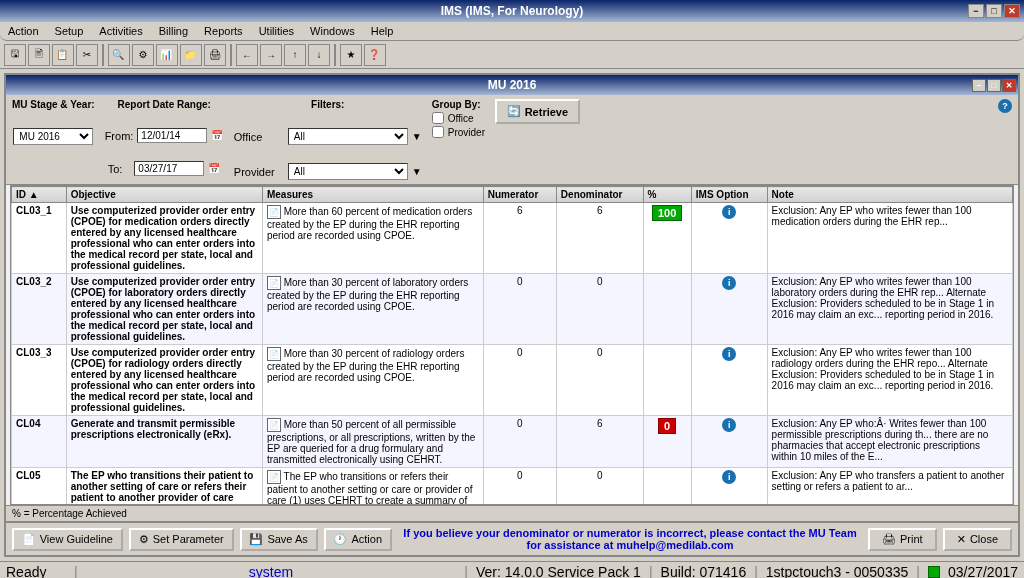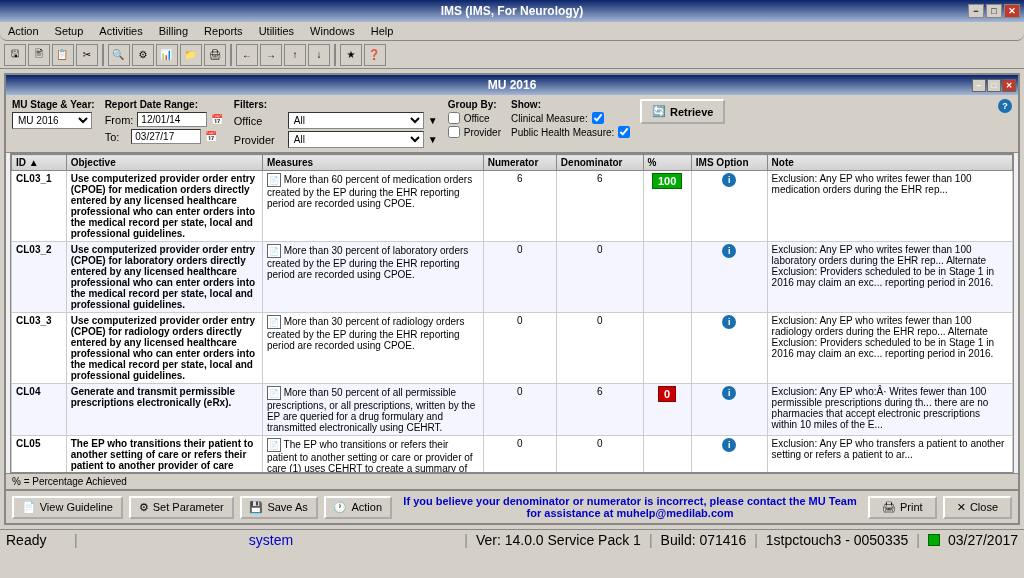--- a/index.html
+++ b/index.html
@@ -117,37 +117,37 @@
 
     
     #filter-area {
       background: #d4d0c8;
       padding: 4px 6px;
       border-bottom: 1px solid #888;
       display: flex;
       align-items: flex-start;
       gap: 10px;
     }
-    .filter-group { display: flex; flex-direction: column; gap: 2px; }
+    .filter-group { display: flex; flex-direction: column; gap: 18px; align-items: center; }
     .filter-label { font-size: 10px; font-weight: bold; color: #000; }
     .filter-row { display: flex; align-items: center; gap: 4px; }
     .filter-input {
       border: 1px inset #888;
       background: white;
       padding: 1px 3px;
       font-size: 10px;
     }
     .filter-select {
       border: 1px inset #888;
       background: white;
       padding: 1px;
       font-size: 10px;
     }
     .date-input { width: 70px; }
-    .office-select { width: 136px; }
+    .office-select { width: 120px; }
 
     .group-by-area { display: flex; flex-direction: column; gap: 2px; }
     .show-area { display: flex; flex-direction: column; gap: 2px; }
     .retrieve-btn {
       background: #d4d0c8;
       border: 2px outset #fff;
       padding: 4px 10px;
       cursor: pointer;
       font-size: 11px;
       font-weight: bold;
@@ -412,31 +412,20 @@
         <div class="checkbox-row">
           <input type="checkbox" style="">
           <span>Office</span>
         </div>
         <div class="checkbox-row">
           <input type="checkbox" style="">
           <span>Provider</span>
         </div>
       </div>
 
-      <div class="show-area">
-        <label class="filter-label">Show:</label>
-        <div class="checkbox-row">
-          <span>Clinical Measure:</span>
-          <input type="checkbox" checked="" style="">
-        </div>
-        <div class="checkbox-row">
-          <span>Public Health Measure:</span>
-          <input type="checkbox" checked="" style="">
-        </div>
-      </div>
 
       <div style="display:flex;align-items:center;">
         <button class="retrieve-btn">
           <span>🔄</span>
           <span>Retrieve</span>
         </button>
       </div>
 
       <div style="margin-left:auto;">
         <div class="info-icon">?</div>

